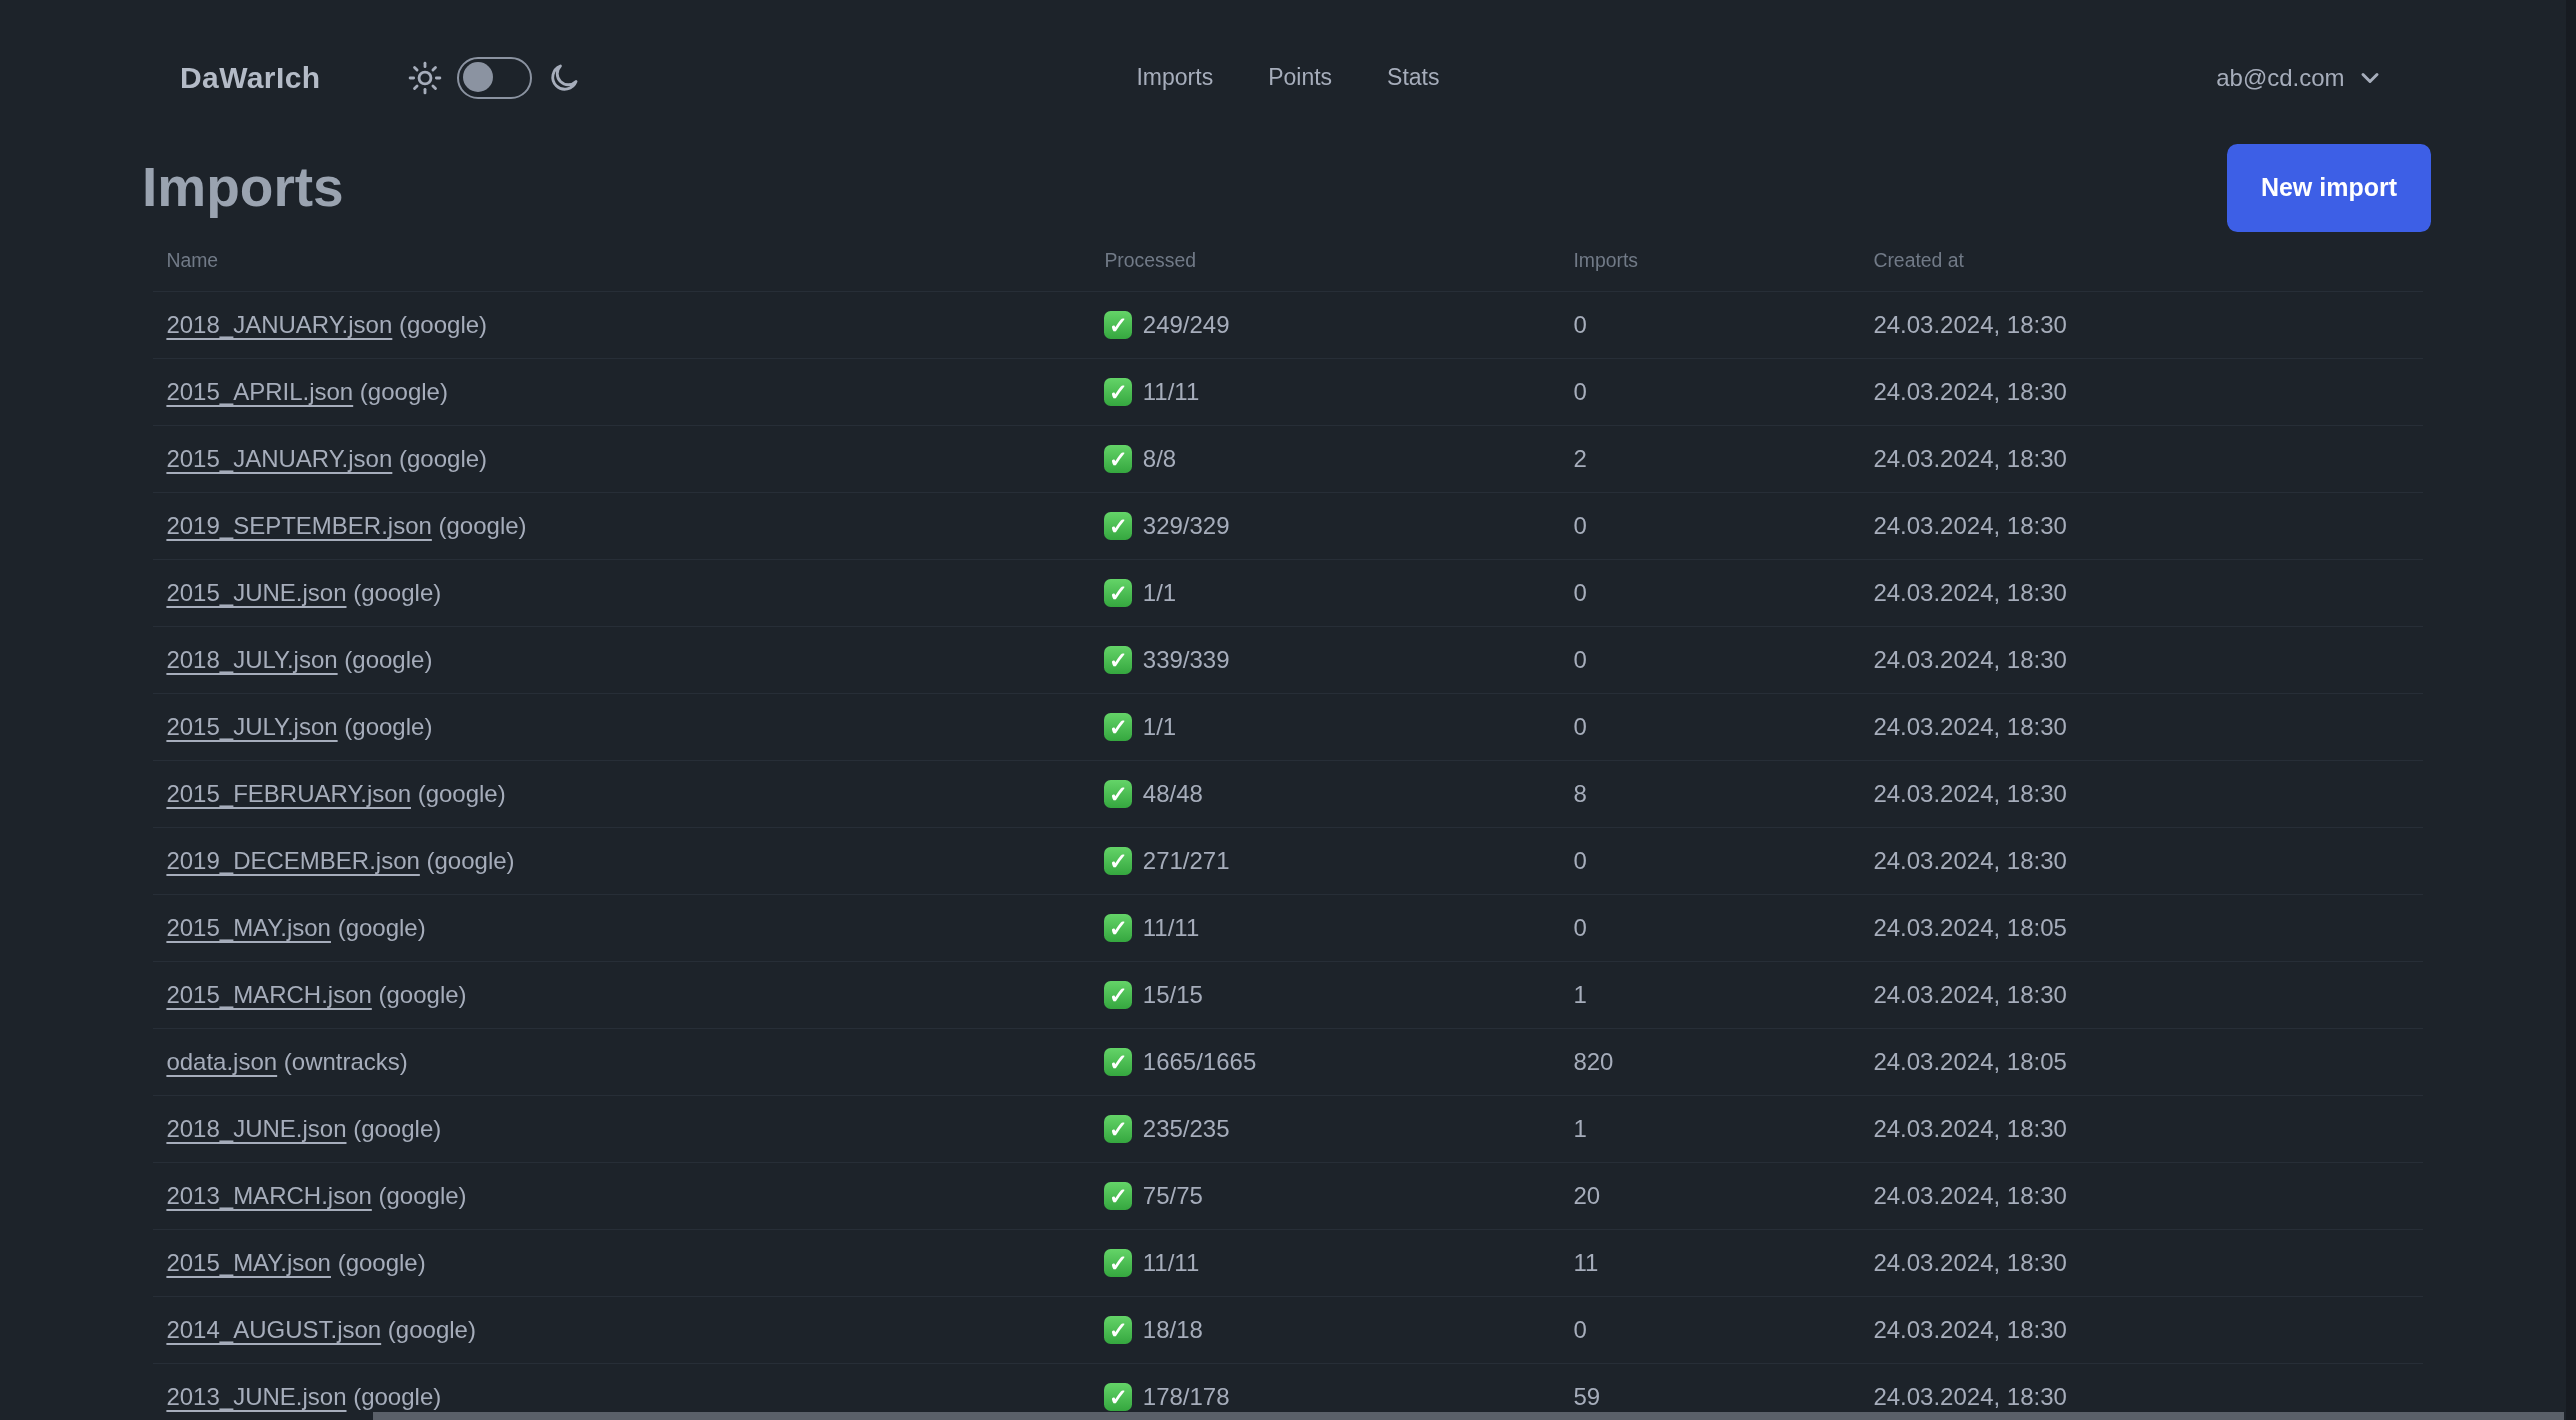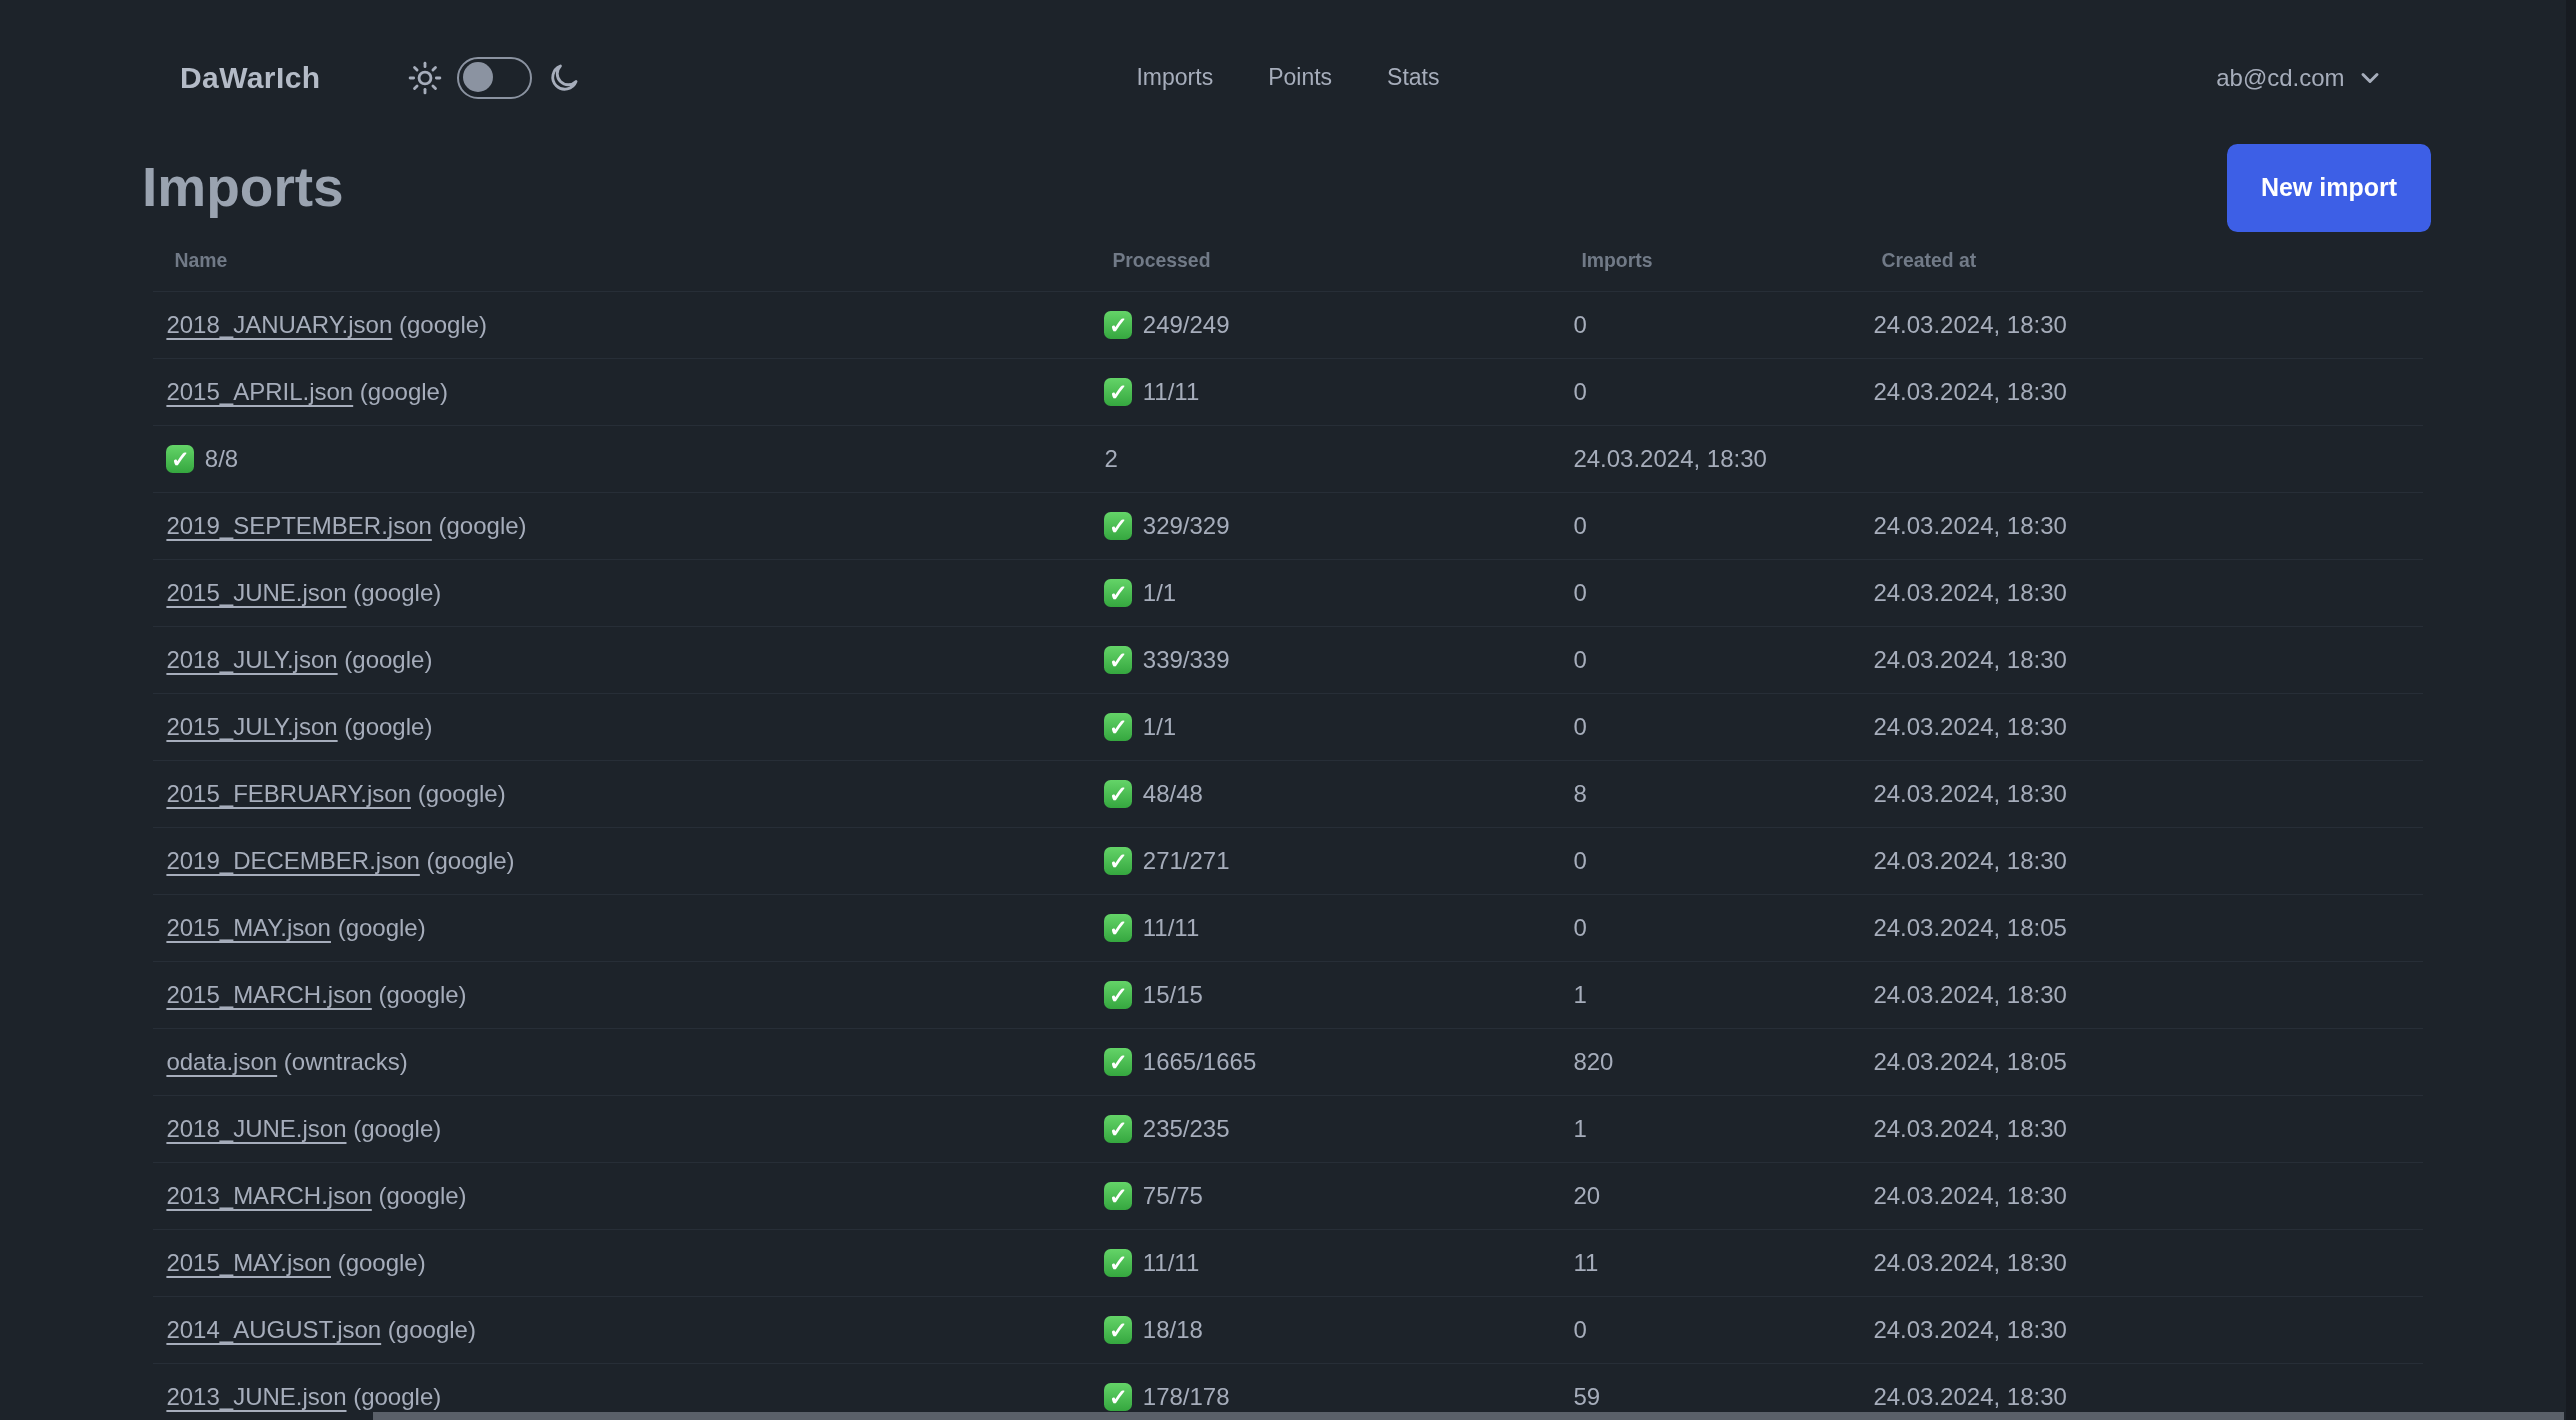--- a/index.html
+++ b/index.html
@@ -27,21 +27,21 @@
 
   
   .page-head { display:flex; justify-content:space-between; align-items:center; margin:30px 145px 0 142px; height:69px; }
   .page-title { font-size:55px; font-weight:700; color:#9aa3b0; margin:0; line-height:1; }
   .btn-primary { background:#3d5fe6; color:#ffffff; font-family:"Liberation Sans",sans-serif; font-size:25px; font-weight:600; border:none; border-radius:10.4px; padding:0 34px; height:88px; display:flex; align-items:center; cursor:pointer; }
 
   
   .imports-table { margin:0 153px; }
   .thead, .trow, .partial-row { display:grid; grid-template-columns:938px 469px 300px 1fr; padding-left:13.4px; }
   .thead { padding-top:27px; padding-bottom:19.4px; }
-  .th { font-size:19.4px; font-weight:700; color:#717a87;margin-left:8px; }
+  .th { font-size:19.4px; font-weight:400; color:#717a87; }
   .trow { height:67px; align-items:center; border-top:0.7px solid #272e37; font-size:24px; }
   .name-cell { white-space:nowrap; }
   .file-link { color:#a6adbb; text-decoration:underline; text-underline-offset:5.2px; text-decoration-thickness:1.5px; cursor:pointer; }
   .src-label { color:#a6adbb; }
   .proc-cell { display:flex; align-items:center; }
   .check {
     display:inline-flex; width:28px; height:28px; border-radius:6.7px;
     background:linear-gradient(180deg,#64d468 0%,#35a73f 100%);
     color:#ffffff; font-size:22.4px; font-weight:700;
     align-items:center; justify-content:center;
@@ -133,20 +133,24 @@
     </div>
     <div class="proc-cell">
       <span class="check">✓</span>
       <span>11/11</span>
     </div>
     <div>0</div>
     <div>24.03.2024, 18:30</div>
   </div>
 
   <div class="trow">
+    <div class="name-cell">
+      <a class="file-link">2015_JANUARY.json</a>
+      <span class="src-label"> (google)</span>
+    </div>
     <div class="proc-cell">
       <span class="check">✓</span>
       <span>8/8</span>
     </div>
     <div>2</div>
     <div>24.03.2024, 18:30</div>
   </div>
 
   <div class="trow">
     <div class="name-cell">

